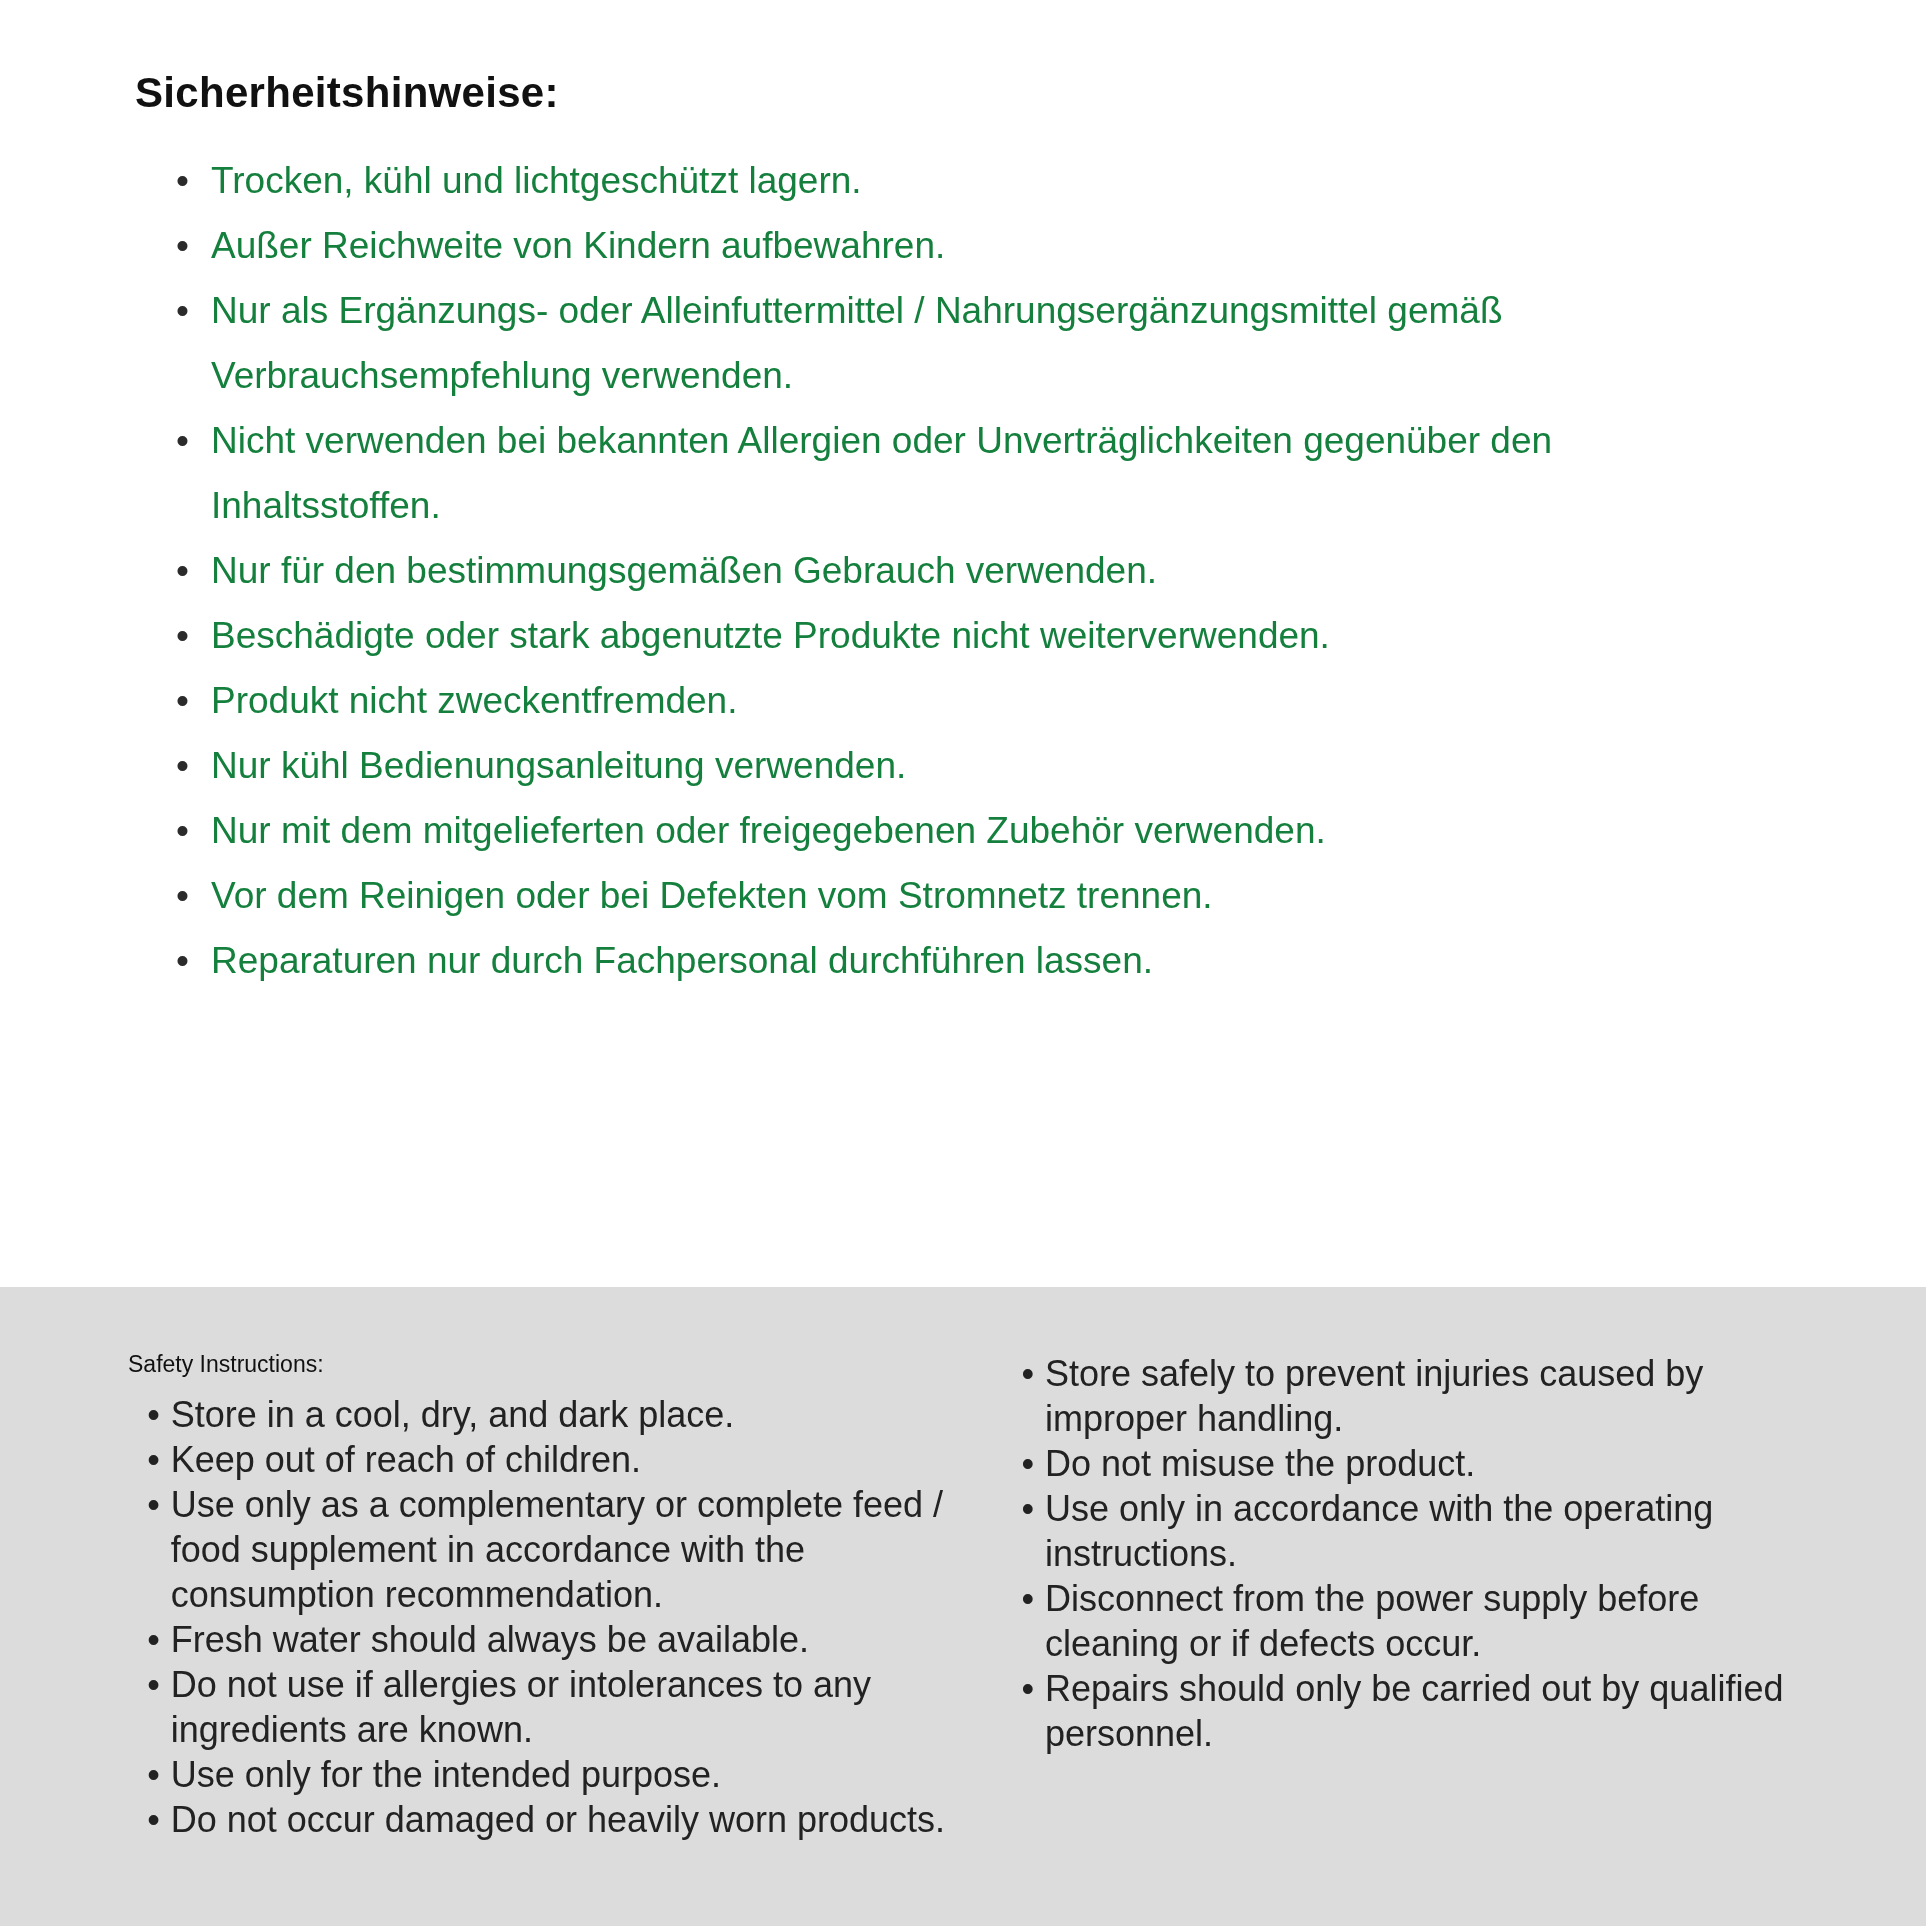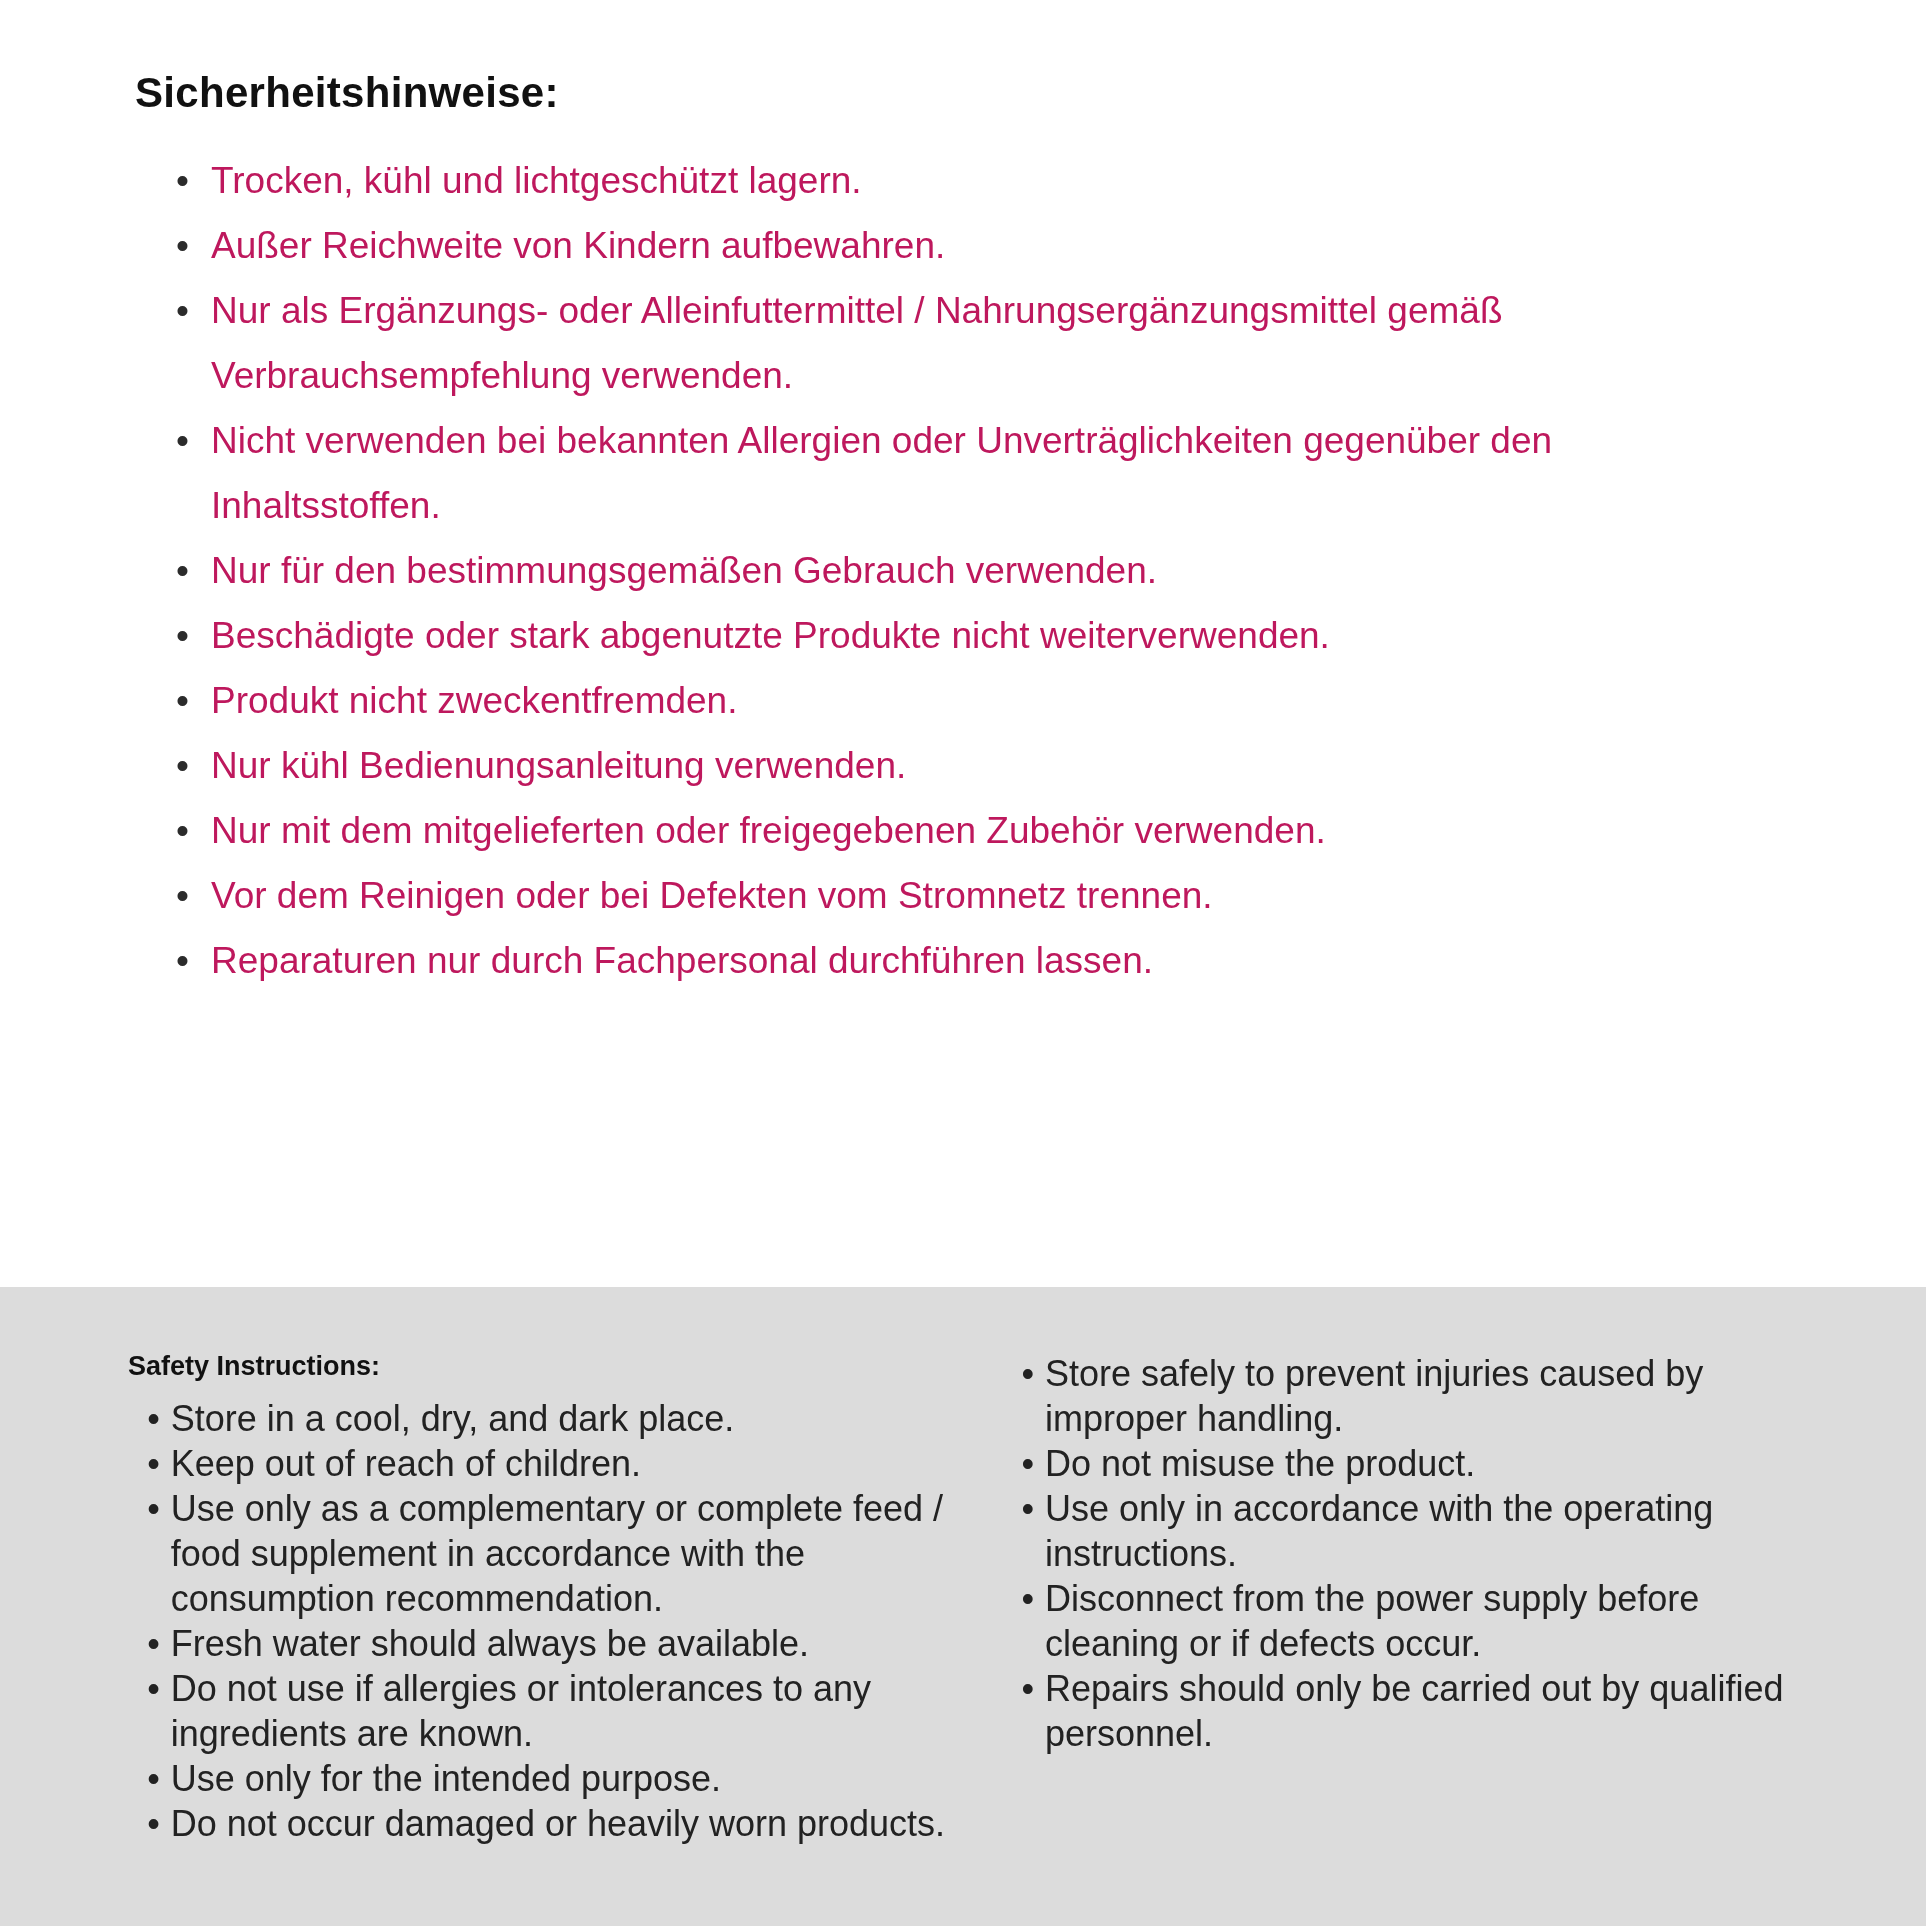--- a/index.html
+++ b/index.html
@@ -34,21 +34,21 @@
   ul.bullet-list {
     margin: 0;
     padding: 0;
     list-style: none;
   }
   .german-section ul.bullet-list {
     margin-left: 37px;
     max-width: 1573px;
     font-size: 37px;
     line-height: 65px;
-    color: #be185d;
+    color: #15803d;
   }
   .german-section li {
     position: relative;
     padding-left: 39px;
   }
   .german-section li::before {
     content: "\2022";
     position: absolute;
     left: 3.9px;
     color: #2b2b2b;
@@ -68,22 +68,22 @@
   }
   .col-left {
     flex: 0 0 847px;
     margin-right: 44px;
   }
   .col-right {
     flex: 0 0 809px;
   }
   .english-section h2 {
     margin: 0 0 14px 0;
-    font-size: 27px;
-    font-weight: 700;
+    font-size: 23px;
+    font-weight: 400;
     color: #111111;
   }
   .english-section ul.bullet-list {
     font-size: 36px;
     line-height: 45px;
     color: #222222;
     max-width: 822px;
   }
   .col-left ul.bullet-list { margin-left: 16.7px; }
   .english-section li {

